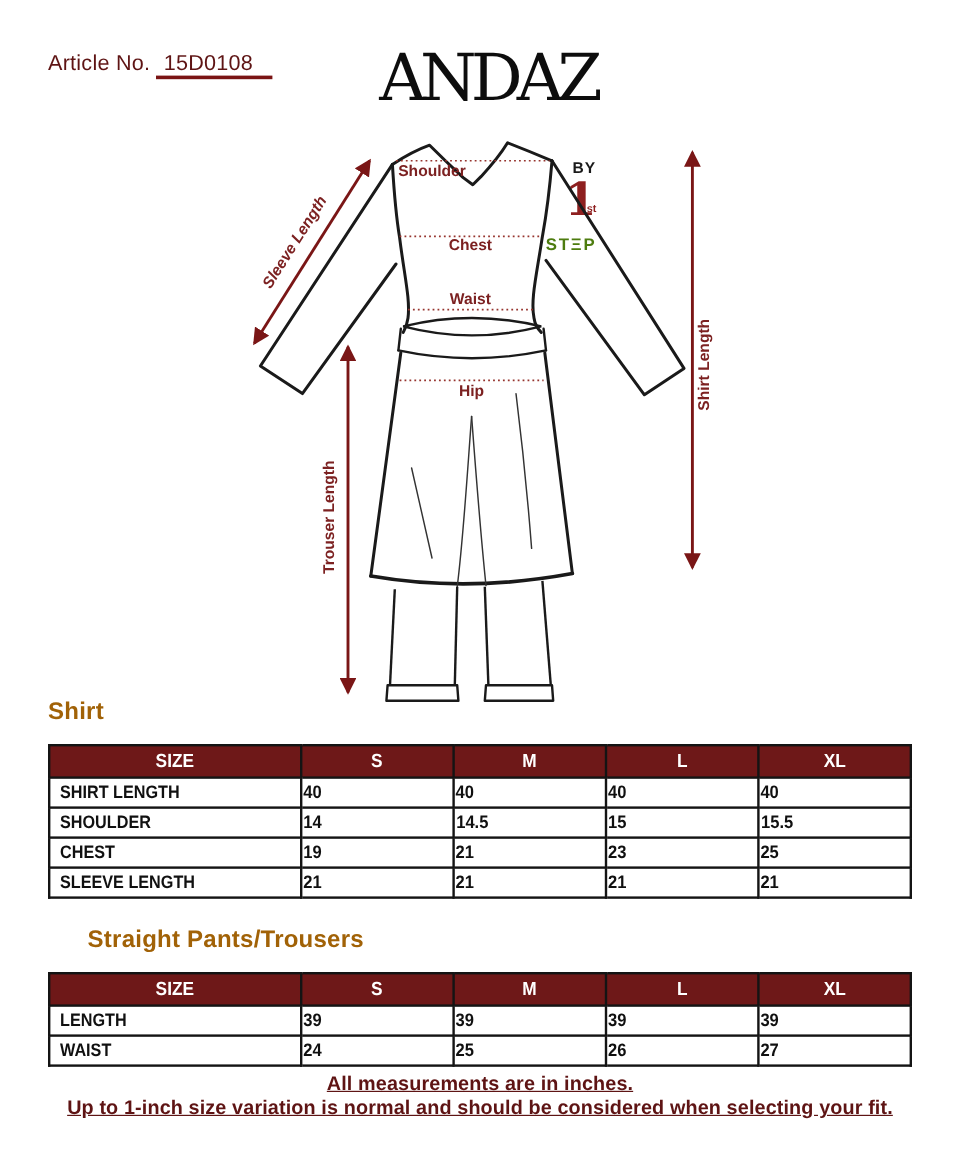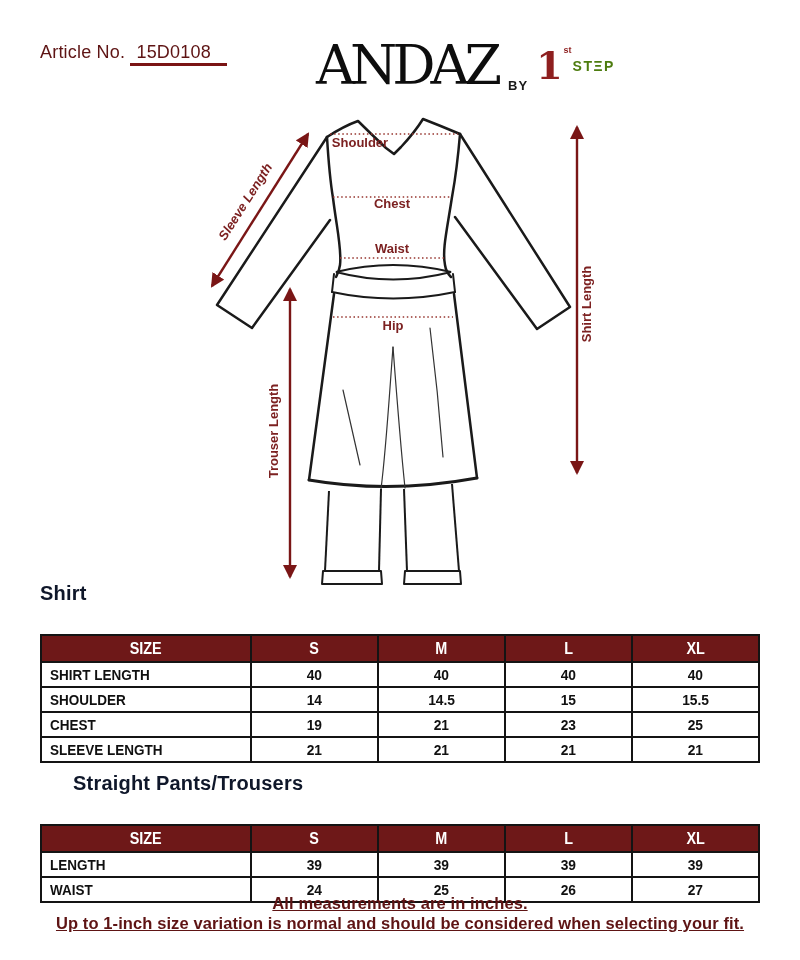--- a/index.html
+++ b/index.html
@@ -3,40 +3,40 @@
 <meta charset="utf-8">
 <style>
   html,body{margin:0;padding:0;}
   body{
     width:800px;height:960px;position:relative;background:#ffffff;
     font-family:"Liberation Sans",sans-serif;overflow:hidden;color:#111;
   }
   
   .article{position:absolute;left:40px;top:42px;font-size:18px;font-weight:400;color:#5e1414;letter-spacing:.2px;}
   .article .num{border-bottom:3px solid #7a1414;padding:0 16px 1px 6px;}
-  .logo{position:absolute;left:316px;top:38px;display:flex;align-items:center;}
+  .logo{position:absolute;left:316px;top:38px;display:flex;align-items:flex-end;flex-direction:column;}
   .logo .brand{font-family:"DejaVu Serif",serif;font-size:54px;line-height:1;letter-spacing:-5px;color:#0d0d0d;}
   .logo .by{font-size:13px;letter-spacing:1px;color:#1a1a1a;margin-left:11px;font-weight:700;margin-top:40px;}
   .logo .one{font-family:"DejaVu Serif",serif;font-size:38px;color:#8e1f1f;margin-left:8px;line-height:1;font-weight:700;}
   .logo .sup{font-size:9px;color:#8e1f1f;position:relative;top:-16px;margin-left:1px;font-weight:700;}
   .logo .step{font-size:14px;letter-spacing:1.5px;color:#4d7c0f;font-weight:700;margin-left:1px;}
   
   .diagram{position:absolute;left:190px;top:100px;width:420px;height:510px;}
   .dl{font-family:"Liberation Sans",sans-serif;font-size:13px;font-weight:700;fill:#7c2121;}
   .dli{font-style:italic;}
   
-  .section-heading{position:absolute;left:40px;font-size:20px;font-weight:700;color:#0f172a;letter-spacing:.2px;}
+  .section-heading{position:absolute;left:40px;font-size:20px;font-weight:700;color:#a16207;letter-spacing:.2px;}
   #shirt-heading{top:582px;}
   #pants-heading{top:772px;margin-left:33px;}
   
-  .size-table{position:absolute;left:40px;width:720px;border-collapse:collapse;table-layout:fixed;background:#fff;margin-top:14px;}
+  .size-table{position:absolute;left:40px;width:720px;border-collapse:collapse;table-layout:fixed;background:#fff;}
   #shirt-table{top:620px;}
   #pants-table{top:810px;}
   .size-table th{background:#6e1818;color:#fff;font-size:15px;font-weight:700;border:2px solid #141414;height:25px;padding:0;}
-  .size-table td{border:2px solid #141414;font-size:15px;font-weight:700;color:#101010;text-align:center;height:23px;padding:0;}
+  .size-table td{border:2px solid #141414;font-size:15px;font-weight:700;color:#101010;text-align:left;height:23px;padding:0;}
   .size-table td.lbl{text-align:left;padding-left:8px;}
   .cnd{display:inline-block;transform:scaleX(.92);}
   td.lbl .cnd{transform:scaleX(.9);transform-origin:left center;}
   th .cnd{transform:scale(.96,1.06);}
   
   .footer{position:absolute;left:0;top:893px;width:800px;text-align:center;color:#5e1414;font-weight:700;font-size:16.5px;line-height:20px;letter-spacing:.1px;text-decoration:underline;}
 </style>
 </head>
 <body>
 

